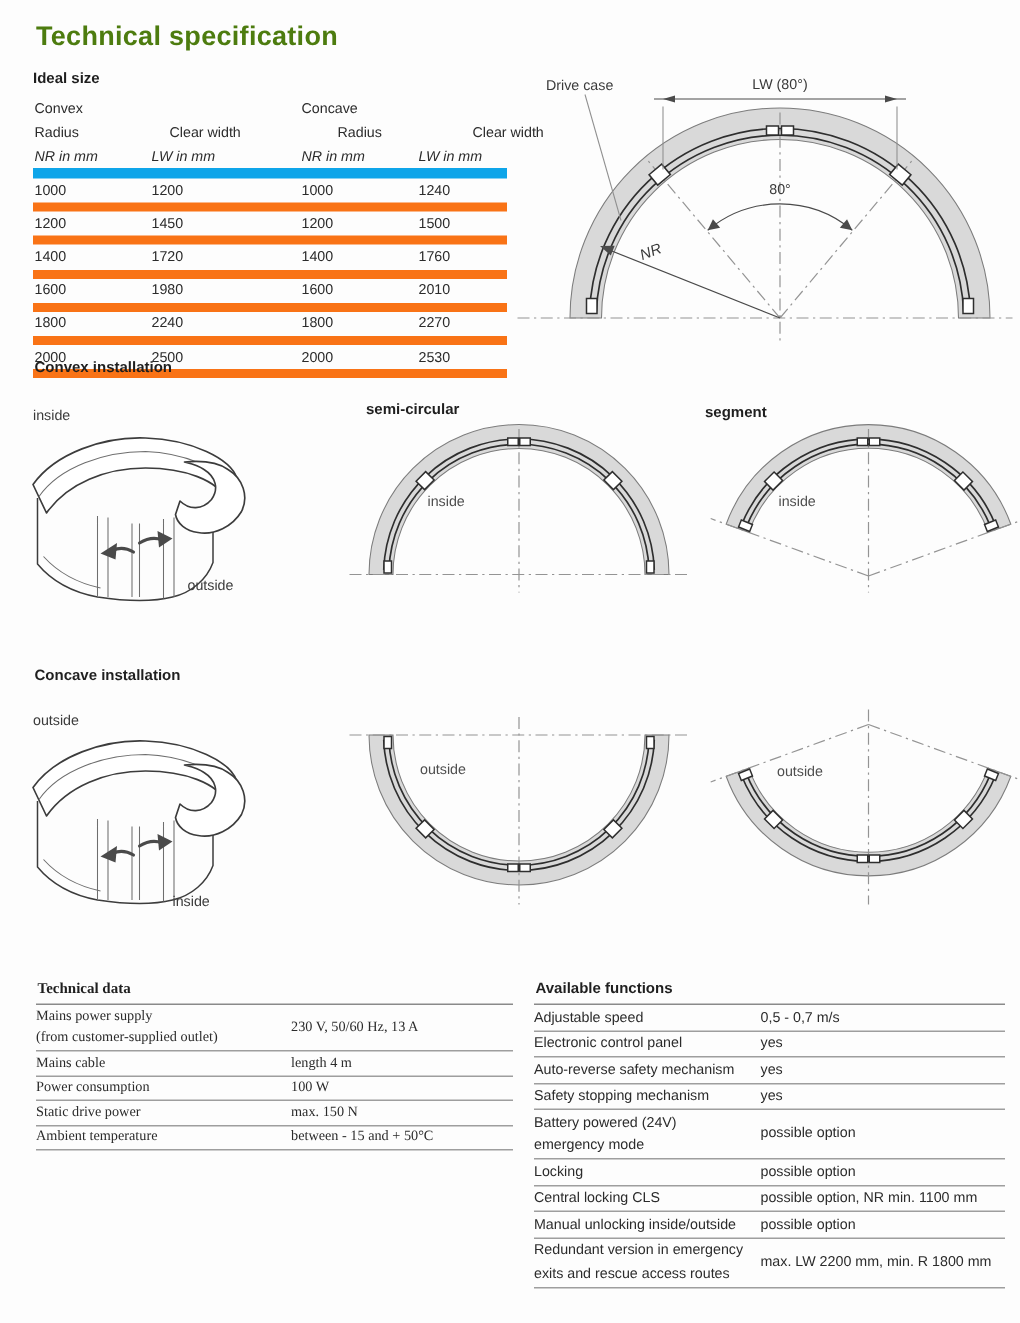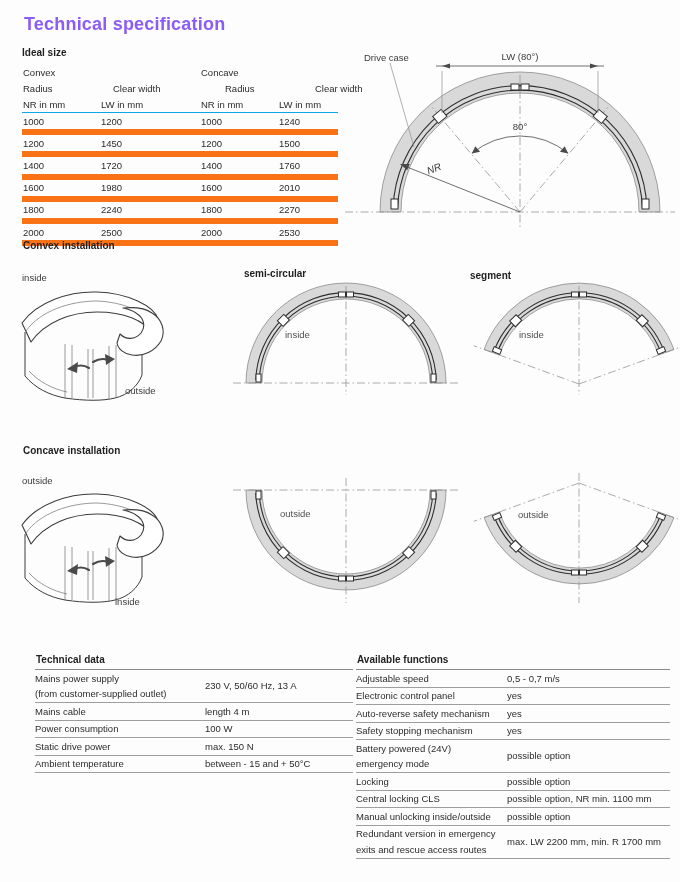--- a/index.html
+++ b/index.html
@@ -3,32 +3,32 @@
 <meta charset="utf-8">
 <style>
   html,body { margin:0; padding:0; background:#e8e8e8; }
   .page {
     position:relative; width:680px; height:882px; margin:0 auto;
     background:#fdfdfd; overflow:hidden;
     font-family:"Liberation Sans", sans-serif;
     color:#2b2b2b;
   }
   .abs { position:absolute; }
-  .title { font-size:18px; font-weight:bold; letter-spacing:.2px; color:#8b5cf6; }
+  .title { font-size:18px; font-weight:bold; letter-spacing:.2px; color:#4d7c0f; }
   .sec-h { font-size:10px; font-weight:bold; color:#1f1f1f; }
   .lbl   { font-size:9.5px; color:#3a3a3a; line-height:1.2; }
   .lbl-g { color:#4e4e4e; }
   .ctr { text-align:center; }
 
   
   .ideal { left:22px; top:64px; width:316px; font-size:9.5px; }
   .ig-row { display:grid; grid-template-columns:78px 100px 78px 60px; height:16px; align-items:end; }
   .ig-row > div { padding:0 0 2.5px 1px; }
   .ig-head { font-weight:normal;gap:12px; }
-  .ig-sub  { border-bottom:1px solid #0ea5e9; }
+  .ig-sub  { border-bottom:7px solid #0ea5e9;font-style:italic; }
   .ideal-rows .ig-row { height:16.2px; border-bottom:6px solid #f97316; align-items:center; }
   .ideal-rows .ig-row > div { padding:0 0 0 1px; }
 
   
   .btable { font-size:9.5px; }
   .btable .tbl-head { font-size:10px; font-weight:bold; padding:2px 0 4px 1px; border-bottom:1px solid #8a8a8a; color:#1f1f1f; }
   .t-row { display:flex; align-items:center; border-bottom:1px solid #9e9e9e; padding:2.5px 0 3px; }
   .t-label { flex:none; }
   .tech .t-label { width:170px; }
   .avail .t-label { width:151px; }
@@ -246,21 +246,21 @@
     <path class="track" d="M 29.6,47.9 A 87.75,87.75 0 0 0 192.4,47.9 M 26.4,49.2 A 91.25,91.25 0 0 0 195.6,49.2"></path>
     <rect class="blk" x="-4.5" y="-4" width="9" height="8" transform="translate(47.7,78.3) rotate(45)"></rect>
     <rect class="blk" x="-4.5" y="-4" width="9" height="8" transform="translate(174.3,78.3) rotate(-45)"></rect>
     <rect class="blk" x="103.5" y="102" width="7" height="5"></rect>
     <rect class="blk" x="111.5" y="102" width="7" height="5"></rect>
     <rect class="blk" x="-2.5" y="-4" width="5" height="8" transform="translate(29,48.5) rotate(68)"></rect>
     <rect class="blk" x="-2.5" y="-4" width="5" height="8" transform="translate(193,48.5) rotate(-68)"></rect>
   </svg>
   <div class="abs lbl lbl-g" style="left:518px; top:509px;">outside</div>
 
-  <div class="abs btable tech" style="left:35px; top:652px; width:318px;">
+  <div class="abs btable tech" style="left:24px; top:652px; width:318px;font-family:Liberation Serif, serif;">
     <div class="tbl-head">Technical data</div>
     <div>
 
         <div class="t-row">
           <div class="t-label">
             <div>Mains power supply</div>
             <div class="l2">(from customer-supplied outlet)</div>
           </div>
           <div class="t-value">230 V, 50/60 Hz, 13 A</div>
         </div>
@@ -366,18 +366,18 @@
           </div>
           <div class="t-value">possible option</div>
         </div>
 
 
         <div class="t-row">
           <div class="t-label">
             <div>Redundant version in emergency</div>
             <div class="l2">exits and rescue access routes</div>
           </div>
-          <div class="t-value">max. LW 2200 mm, min. R 1700 mm</div>
+          <div class="t-value">max. LW 2200 mm, min. R 1800 mm</div>
         </div>
       </div>
   </div>
 
 </div>
 
 </body></html>

